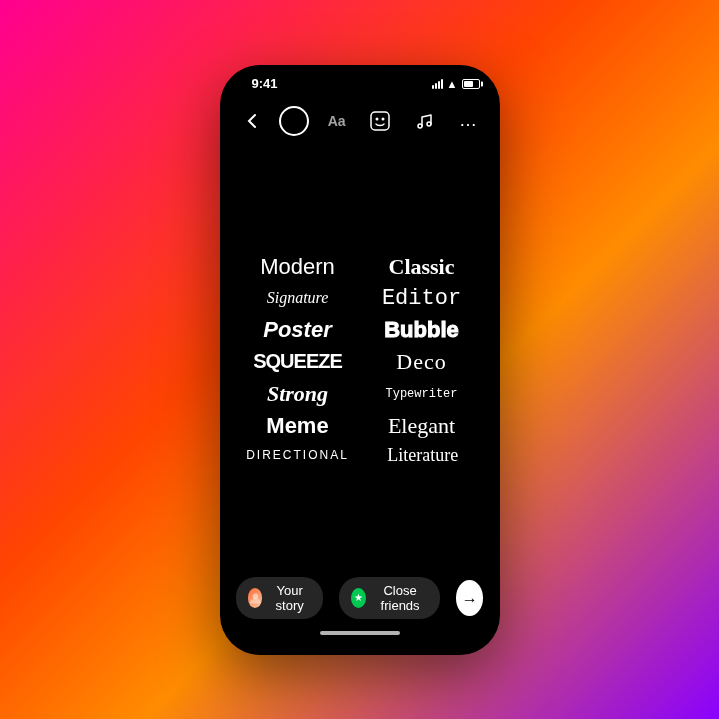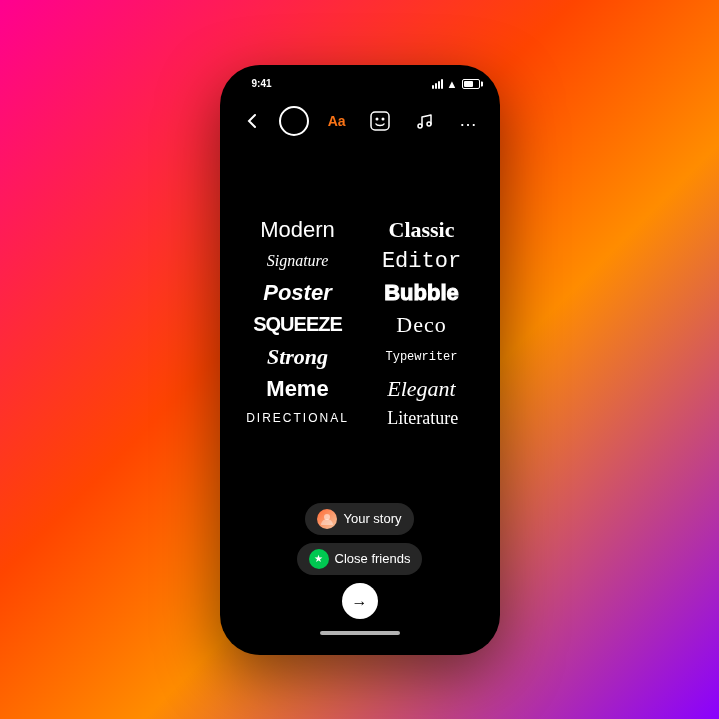--- a/index.html
+++ b/index.html
@@ -29,21 +29,21 @@
     .status-bar {
       display: flex;
       justify-content: space-between;
       align-items: center;
       padding: 10px 20px 0;
       height: 28px;
     }
 
     .status-time {
       color: #fff;
-      font-size: 10px;
+      font-size: 13px;
       font-weight: 600;
       padding-left: 12px;
     }
 
     .status-icons {
       display: flex;
       align-items: center;
       gap: 4px;
       color: #fff;
       font-size: 11px;
@@ -110,38 +110,37 @@
     .font-classic { font-family: Georgia, serif; font-weight: 700; }
     .font-signature { font-family: 'Brush Script MT', cursive; font-style: italic; font-size: 16px; }
     .font-editor { font-family: 'Courier New', monospace; font-weight: 400; }
     .font-poster { font-family: Impact, sans-serif; font-weight: 900; font-style: italic; }
     .font-bubble { font-family: Arial Rounded MT Bold, Arial, sans-serif; font-weight: 900; -webkit-text-stroke: 1px #fff; }
     .font-deco { font-family: Didot, Georgia, serif; font-weight: 300; letter-spacing: 1px; }
     .font-squeeze { font-family: Impact, sans-serif; font-weight: 900; letter-spacing: -1px; font-size: 20px; }
     .font-strong { font-family: Georgia, serif; font-weight: 700; font-style: italic; }
     .font-typewriter { font-family: 'Courier New', monospace; font-weight: 400; font-size: 12px; }
     .font-meme { font-family: Impact, sans-serif; font-weight: 700; }
-    .font-elegant { font-family: Didot, Georgia, serif; font-style: italic; font-weight: 300; }
+    .font-elegant { font-family: Didot, Georgia, serif; font-weight: 300; }
     .font-directional { font-family: Arial, sans-serif; font-weight: 400; letter-spacing: 2px; font-size: 12px; text-transform: uppercase; }
     .font-literature { font-family: Georgia, serif; font-weight: 400; font-size: 18px; }
 
     
     .bottom-section {
       padding: 12px 16px 20px;
       display: flex;
       flex-direction: column;
       align-items: center;
       gap: 12px;
     }
 
     .action-row {
       display: flex;
       align-items: center;
-      gap: 8px;
-      flex-direction: column;
+      gap: 16px;
     }
 
     .action-btn {
       display: flex;
       align-items: center;
       gap: 6px;
       background: rgba(255,255,255,0.15);
       border: none;
       border-radius: 20px;
       padding: 6px 12px;
@@ -271,21 +270,21 @@
 
   <div class="content-area">
 
     <div class="toolbar">
       <div class="toolbar-btn">
         <svg width="20" height="20" viewBox="0 0 20 20" fill="white">
           <path d="M13 4L7 10L13 16" stroke="white" stroke-width="2" fill="none" stroke-linecap="round"></path>
         </svg>
       </div>
       <div class="toolbar-circle"></div>
-      <div class="toolbar-btn" style="font-size:14px;font-weight:600;color:#f97316;">
+      <div class="toolbar-btn" style="font-size:14px;font-weight:600;color:#a3a3a3;">
         <span>Aa</span>
       </div>
       <div class="toolbar-btn">
         <svg width="22" height="22" viewBox="0 0 22 22" fill="none">
           <rect x="2" y="2" width="18" height="18" rx="4" stroke="white" stroke-width="1.5"></rect>
           <circle cx="8" cy="9" r="1.5" fill="white"></circle>
           <circle cx="14" cy="9" r="1.5" fill="white"></circle>
           <path d="M7 14c1 2 7 2 8 0" stroke="white" stroke-width="1.5" stroke-linecap="round"></path>
         </svg>
       </div>

